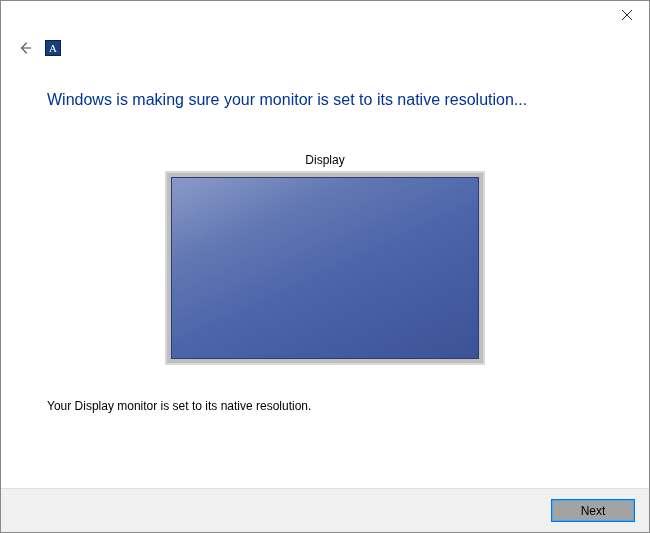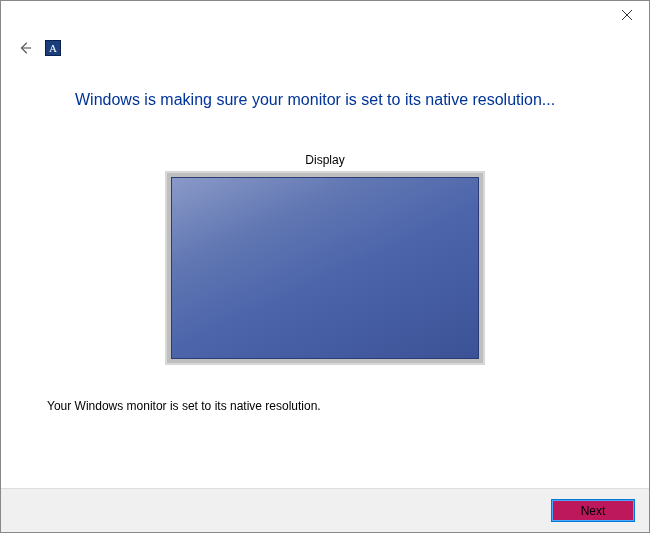--- a/index.html
+++ b/index.html
@@ -70,21 +70,20 @@
     left: 46px;
     right: 46px;
     bottom: 54px;
   }
   .heading {
     color: #003399;
     font-size: 16px;
     font-weight: 400;
     margin-top: 12px;
     margin-bottom: 44px;
-    margin-left: 28px;
   }
   .monitor-area {
     text-align: center;
   }
   .monitor-label {
     font-size: 12px;
     color: #000;
     margin-bottom: 4px;
   }
   .monitor-frame {
@@ -114,21 +113,21 @@
     border-top: 1px solid #ddd;
     display: flex;
     align-items: center;
     justify-content: flex-end;
     padding-right: 14px;
     gap: 8px;
   }
   .btn {
     min-width: 84px;
     height: 23px;
-    background: #be185d;
+    background: #a3a3a3;
     border: 1px solid #adadad;
     font-size: 12px;
     font-family: inherit;
     cursor: pointer;
     padding: 0 10px;
   }
   .btn.default {
     border: 1px solid #0078d7;
     box-shadow: inset 0 0 0 1px #4ca6ff;
   }
@@ -160,18 +159,18 @@
 <div class="content">
   <div class="heading">Windows is making sure your monitor is set to its native resolution...</div>
 
   <div class="monitor-area">
     <div class="monitor-label">Display</div>
     <div class="monitor-frame">
       <div class="monitor-screen"></div>
     </div>
   </div>
 
-  <div class="status-text">Your Windows monitor is set to its native resolution.</div>
+  <div class="status-text">Your Display monitor is set to its native resolution.</div>
 </div>
 
 <div class="footer">
   <button class="btn default">Next</button>
 </div>
 
 </body></html>

